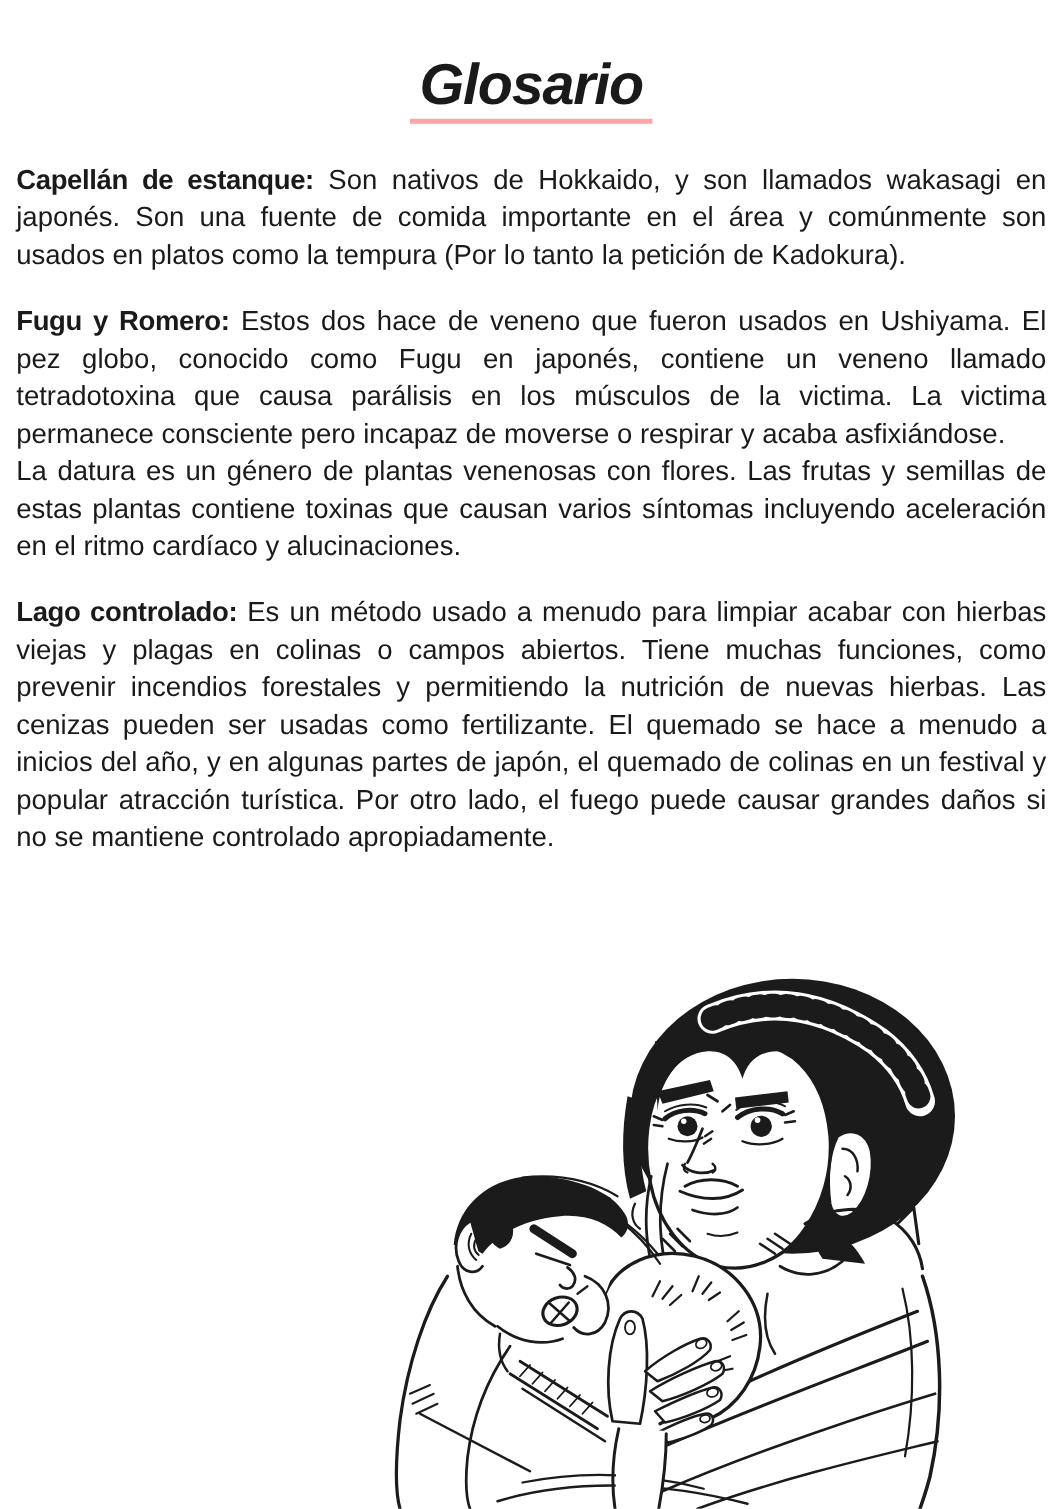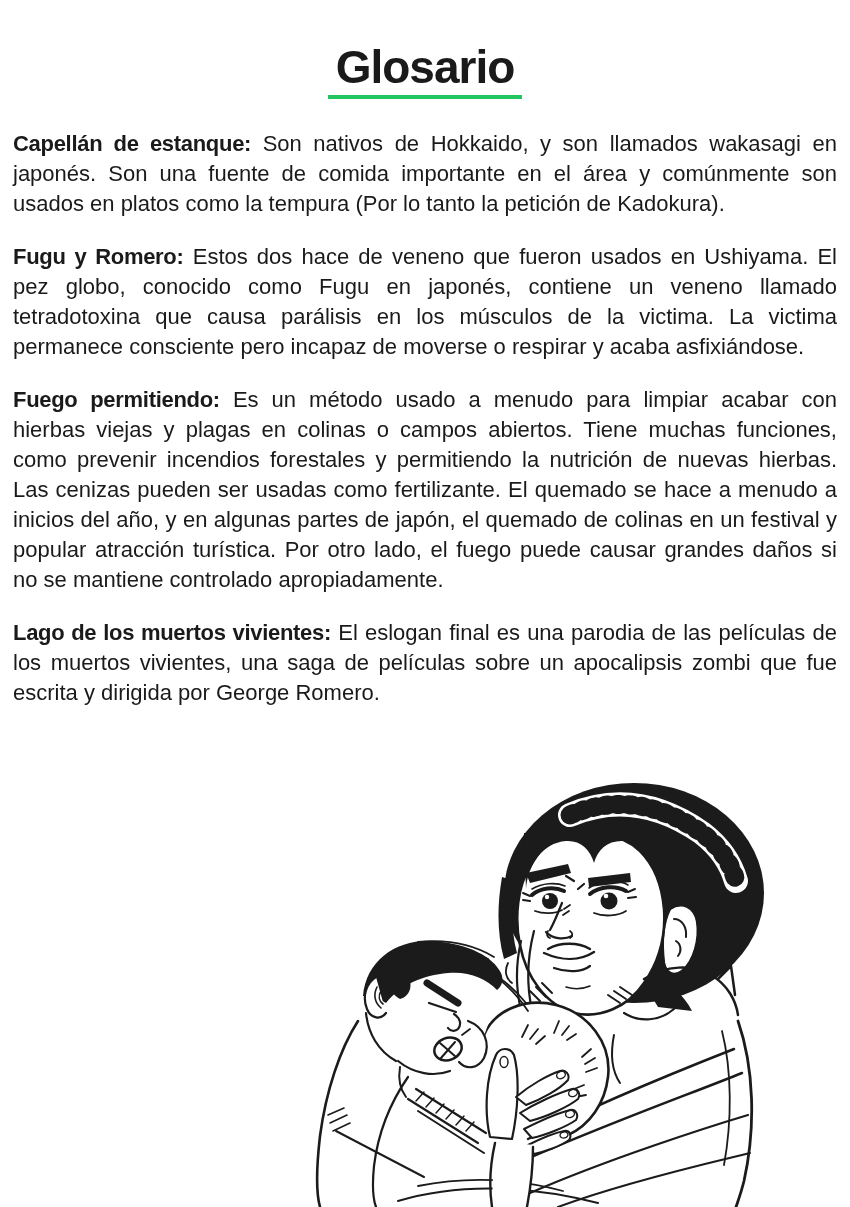--- a/index.html
+++ b/index.html
@@ -2,21 +2,21 @@
 <html><head>
 <meta charset="utf-8">
 <style>
   html,body{margin:0;padding:0;}
   body{
     width:850px;height:1207px;background:#ffffff;overflow:hidden;position:relative;
     font-family:"Liberation Sans",sans-serif;color:#1a1a1a;
   }
   .page{position:absolute;left:0;top:0;width:850px;height:1207px;}
   h1.title{margin:44px 0 0;text-align:center;font-size:46px;line-height:1;font-weight:700;letter-spacing:-1px;}
-  .title-text{display:inline-block;border-bottom:4px solid #22c55e;padding:0 8px 5px;}
+  .title-text{display:inline-block;border-bottom:4px solid #fca5a5;padding:0 8px 5px;font-style:italic;}
   .text-col{margin:30px 13px 11px;font-size:22px;line-height:30px;text-align:justify;}
   .entry{margin:0 0 23px;}
   .entry b{font-weight:700;letter-spacing:-0.3px;}
   .block{display:block;}
   svg.illustration{position:absolute;left:278px;top:781px;}
 </style>
 </head>
 <body>
 
 <div class="page">
@@ -24,28 +24,25 @@
   <h1 class="title"><span class="title-text">Glosario</span></h1>
 
   <div class="text-col">
     <p class="entry">
       <b>Capellán de estanque:</b>
       <span>Son nativos de Hokkaido, y son llamados wakasagi en japonés. Son una fuente de comida importante en el área y comúnmente son usados en platos como la tempura (Por lo tanto la petición de Kadokura).</span>
     </p>
     <p class="entry">
       <span><b>Fugu y Romero:</b>
       <span>Estos dos hace de veneno que fueron usados en Ushiyama. El pez globo, conocido como Fugu en japonés, contiene un veneno llamado tetradotoxina que causa parálisis en los músculos de la victima. La victima permanece consciente pero incapaz de moverse o respirar y acaba asfixiándose.</span></span>
+      <span class="block">La datura es un género de plantas venenosas con flores. Las frutas y semillas de estas plantas contiene toxinas que causan varios síntomas incluyendo aceleración en el ritmo cardíaco y alucinaciones.</span>
     </p>
     <p class="entry">
-      <b>Fuego permitiendo:</b>
+      <b>Lago controlado:</b>
       <span>Es un método usado a menudo para limpiar acabar con hierbas viejas y plagas en colinas o campos abiertos. Tiene muchas funciones, como prevenir incendios forestales y permitiendo la nutrición de nuevas hierbas. Las cenizas pueden ser usadas como fertilizante. El quemado se hace a menudo a inicios del año, y en algunas partes de japón, el quemado de colinas en un festival y popular atracción turística. Por otro lado, el fuego puede causar grandes daños si no se mantiene controlado apropiadamente.</span>
-    </p>
-    <p class="entry">
-      <b>Lago de los muertos vivientes:</b>
-      <span>El eslogan final es una parodia de las películas de los muertos vivientes, una saga de películas sobre un apocalipsis zombi que fue escrita y dirigida por George Romero.</span>
     </p>
   </div>
 
   <svg class="illustration" width="500" height="426" viewBox="0 0 500 426" stroke="#1b1b1b" stroke-width="2.4" stroke-linecap="round" stroke-linejoin="round" fill="none">
 
     <g>
       <ellipse cx="356" cy="112" rx="130" ry="110" fill="#1b1b1b" stroke="none"></ellipse>
       <path d="M 224,96 C 219,125 219,152 226,178 L 239,172 C 233,150 233,124 237,100 Z" fill="#1b1b1b" stroke="none"></path>
       <path d="M 292,34 Q 358,6 424,52 Q 450,72 458,100" stroke="#ffffff" stroke-width="24" fill="none"></path>
       <path d="M 292,34 Q 358,6 424,52 Q 450,72 458,100" stroke="#1b1b1b" stroke-width="19" stroke-dasharray="3.5 8.5" fill="none"></path>

